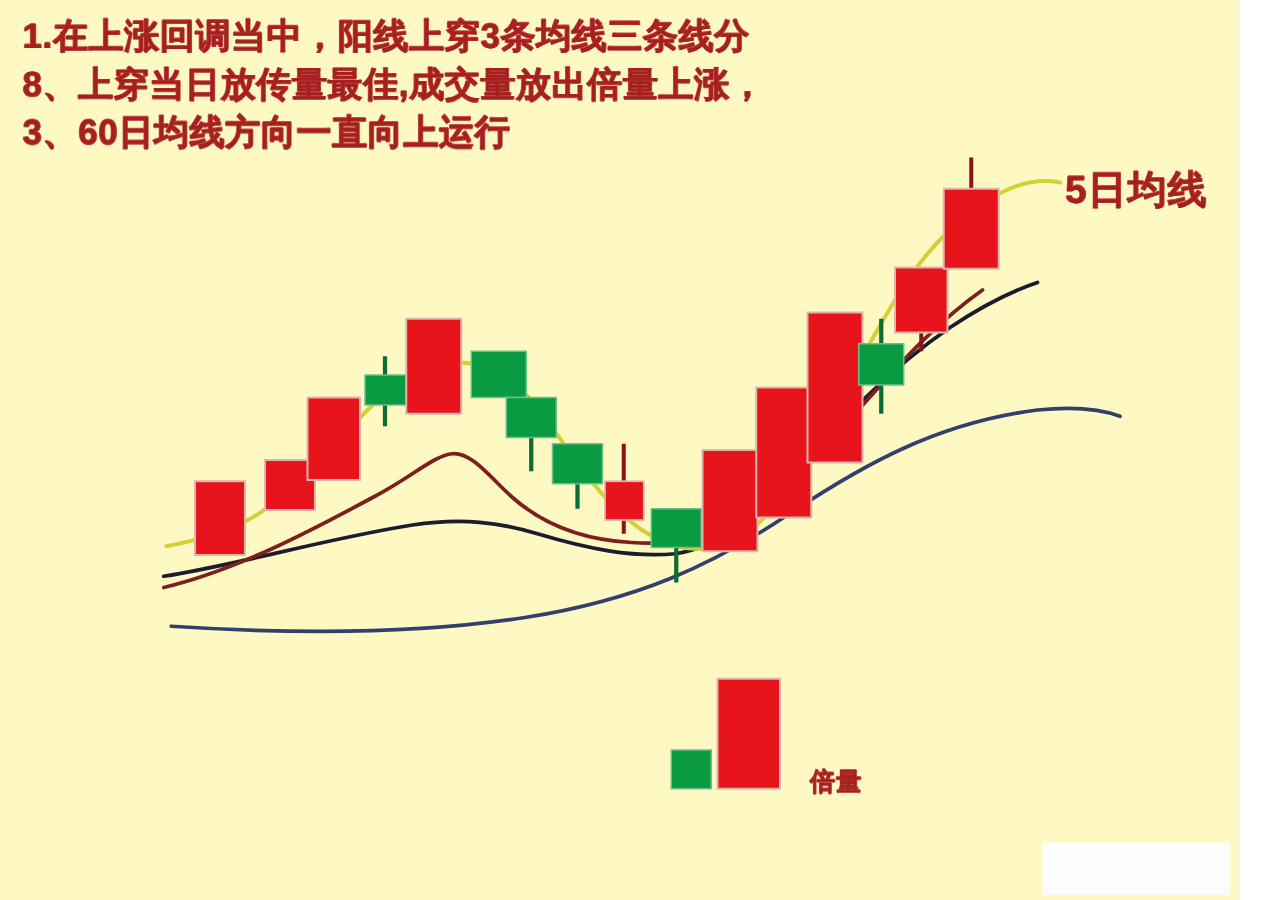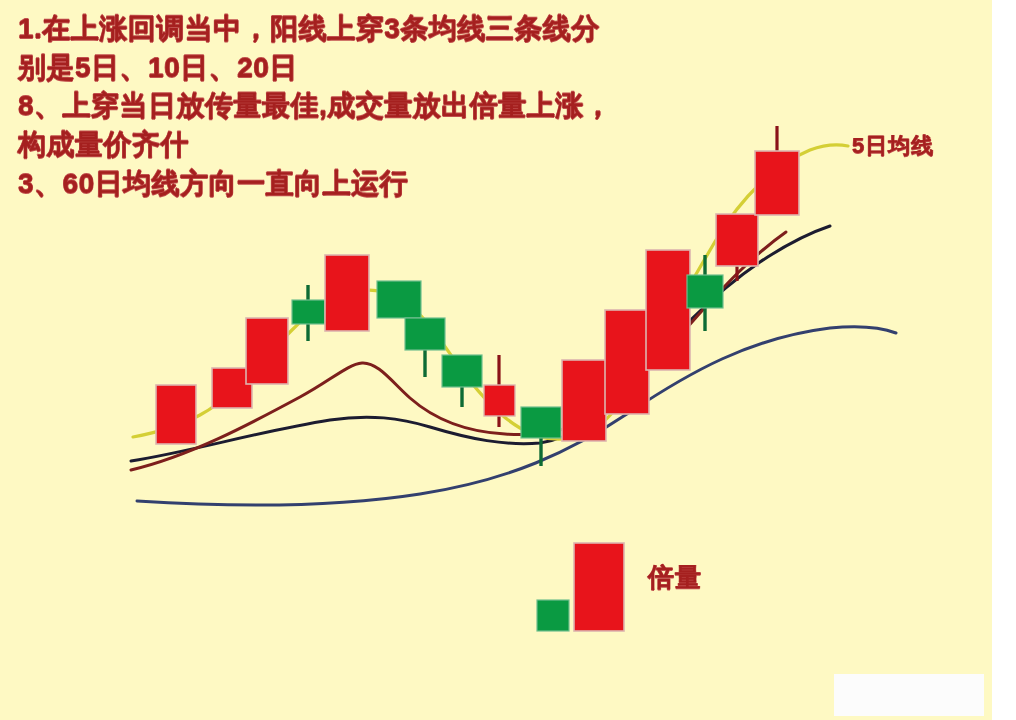--- a/index.html
+++ b/index.html
@@ -47,43 +47,43 @@
     top: 0;
     width: 1016px;
     height: 720px;
     z-index: 2;
   }
 
   
   .legend-label {
     position: absolute;
     color: #a5201f;
-    font-size: 22px;
+    font-size: 31px;
     font-weight: 700;
     letter-spacing: 1px;
     white-space: nowrap;
     z-index: 6;
     text-shadow:
        0.5px 0 0 #c2504e,
       -0.5px 0 0 #c2504e,
        0 0.5px 0 #c2504e,
        0 -0.5px 0 #c2504e;
   }
   #legend-ma5  { left: 852px; top: 131px; }
   #legend-ma10 { left: 852px; top: 206px; }
   #legend-ma20 { left: 852px; top: 272px; }
   #legend-ma60 { left: 852px; top: 376px; }
 
   
   #volume-label {
     position: absolute;
     left: 648px;
-    top: 560px;
+    top: 612px;
     color: #a5201f;
-    font-size: 26px;
+    font-size: 20px;
     font-weight: 700;
     letter-spacing: 1px;
     white-space: nowrap;
     z-index: 6;
     text-shadow:
        0.5px 0 0 #c2504e,
       -0.5px 0 0 #c2504e,
        0 0.5px 0 #c2504e,
        0 -0.5px 0 #c2504e;
   }
@@ -101,23 +101,21 @@
 </style>
 </head>
 <body>
 
 <div id="stage">
 
   <div id="watermark"></div>
 
   <div id="annotation">
     <div class="line">1.在上涨回调当中，阳线上穿3条均线三条线分</div>
-    <div class="line">别是5日、10日、20日</div>
     <div class="line">8、上穿当日放传量最佳,成交量放出倍量上涨，</div>
-    <div class="line">构成量价齐什</div>
     <div class="line">3、60日均线方向一直向上运行</div>
   </div>
 
   <svg id="chart-svg" viewBox="0 0 1016 720">
 
     <g id="ma-lines">
 
       <path fill="none" stroke="#33406e" stroke-width="3" stroke-linecap="round" d="M 137,501 C 230,507 330,508 420,494 C 510,480 570,452 630,412
                C 690,372 750,338 830,328 C 860,325 880,327 896,333"></path>
 

